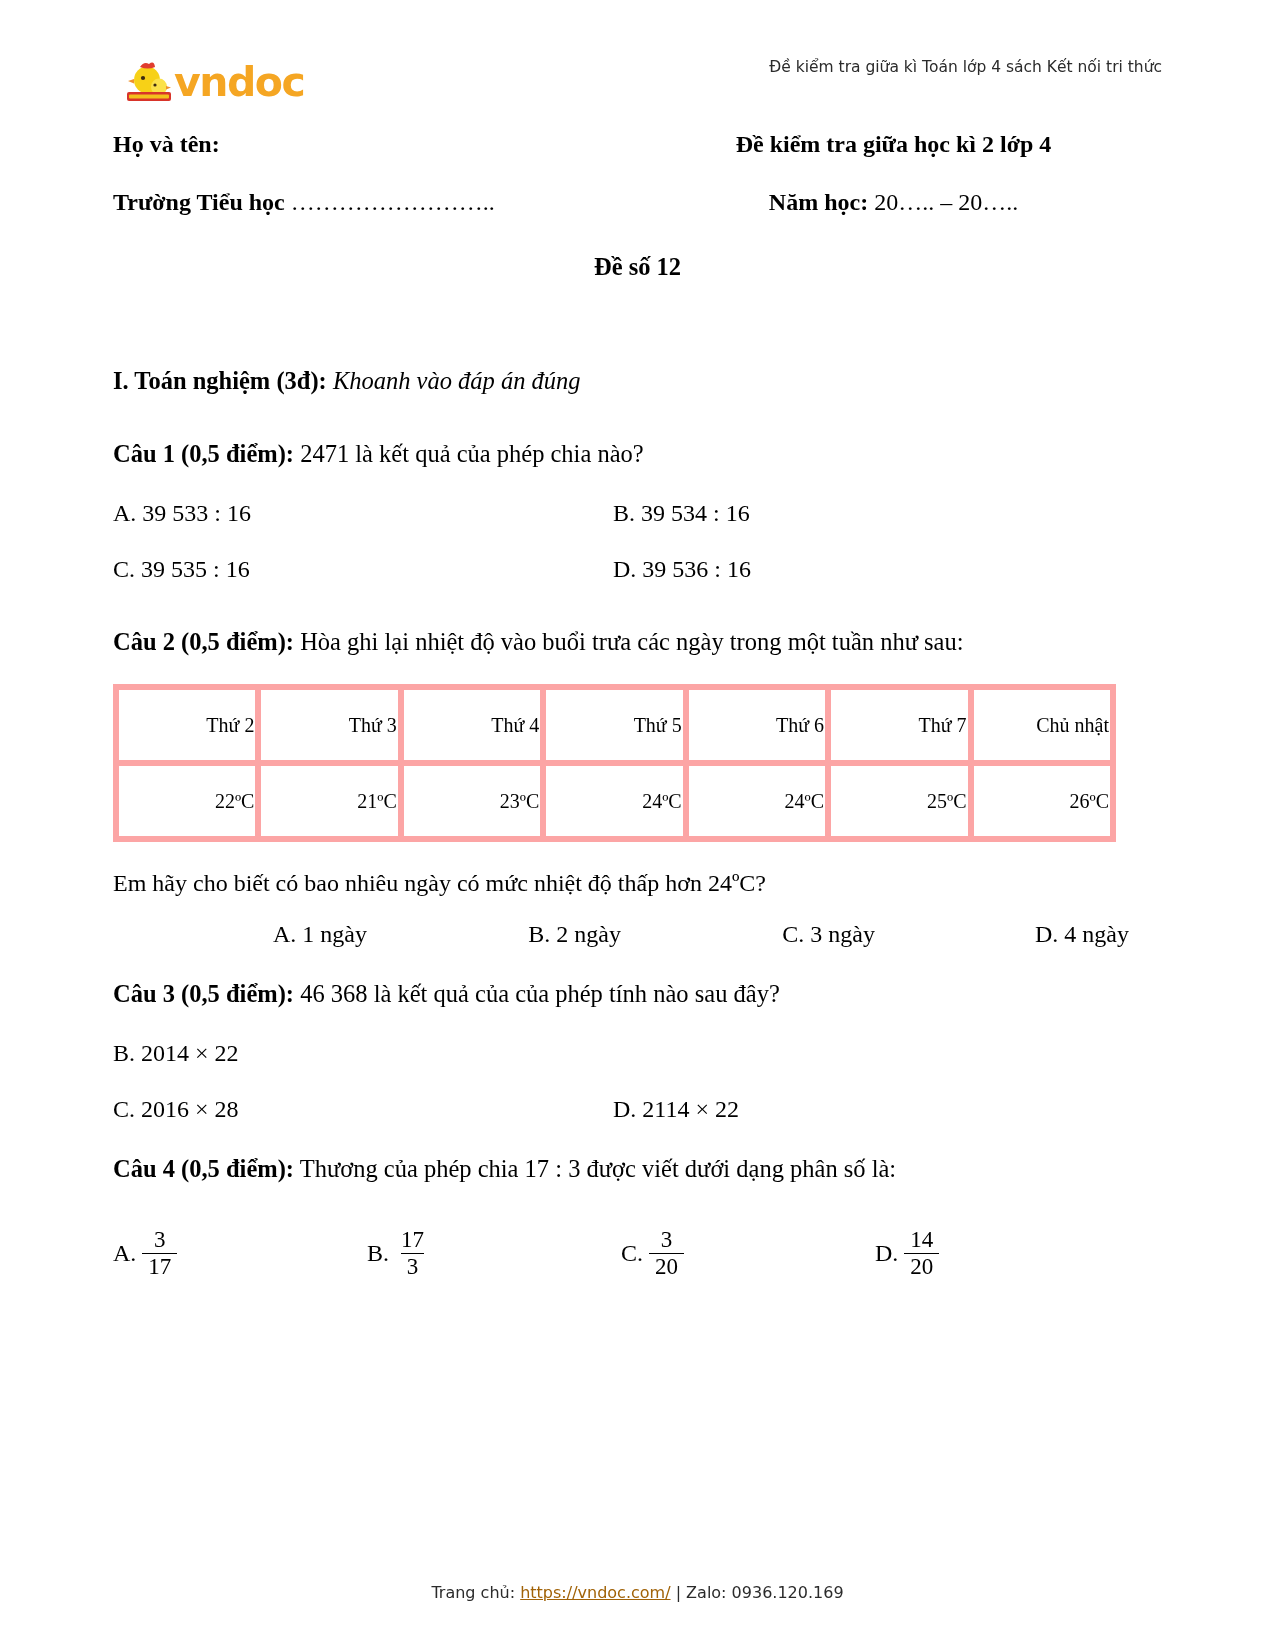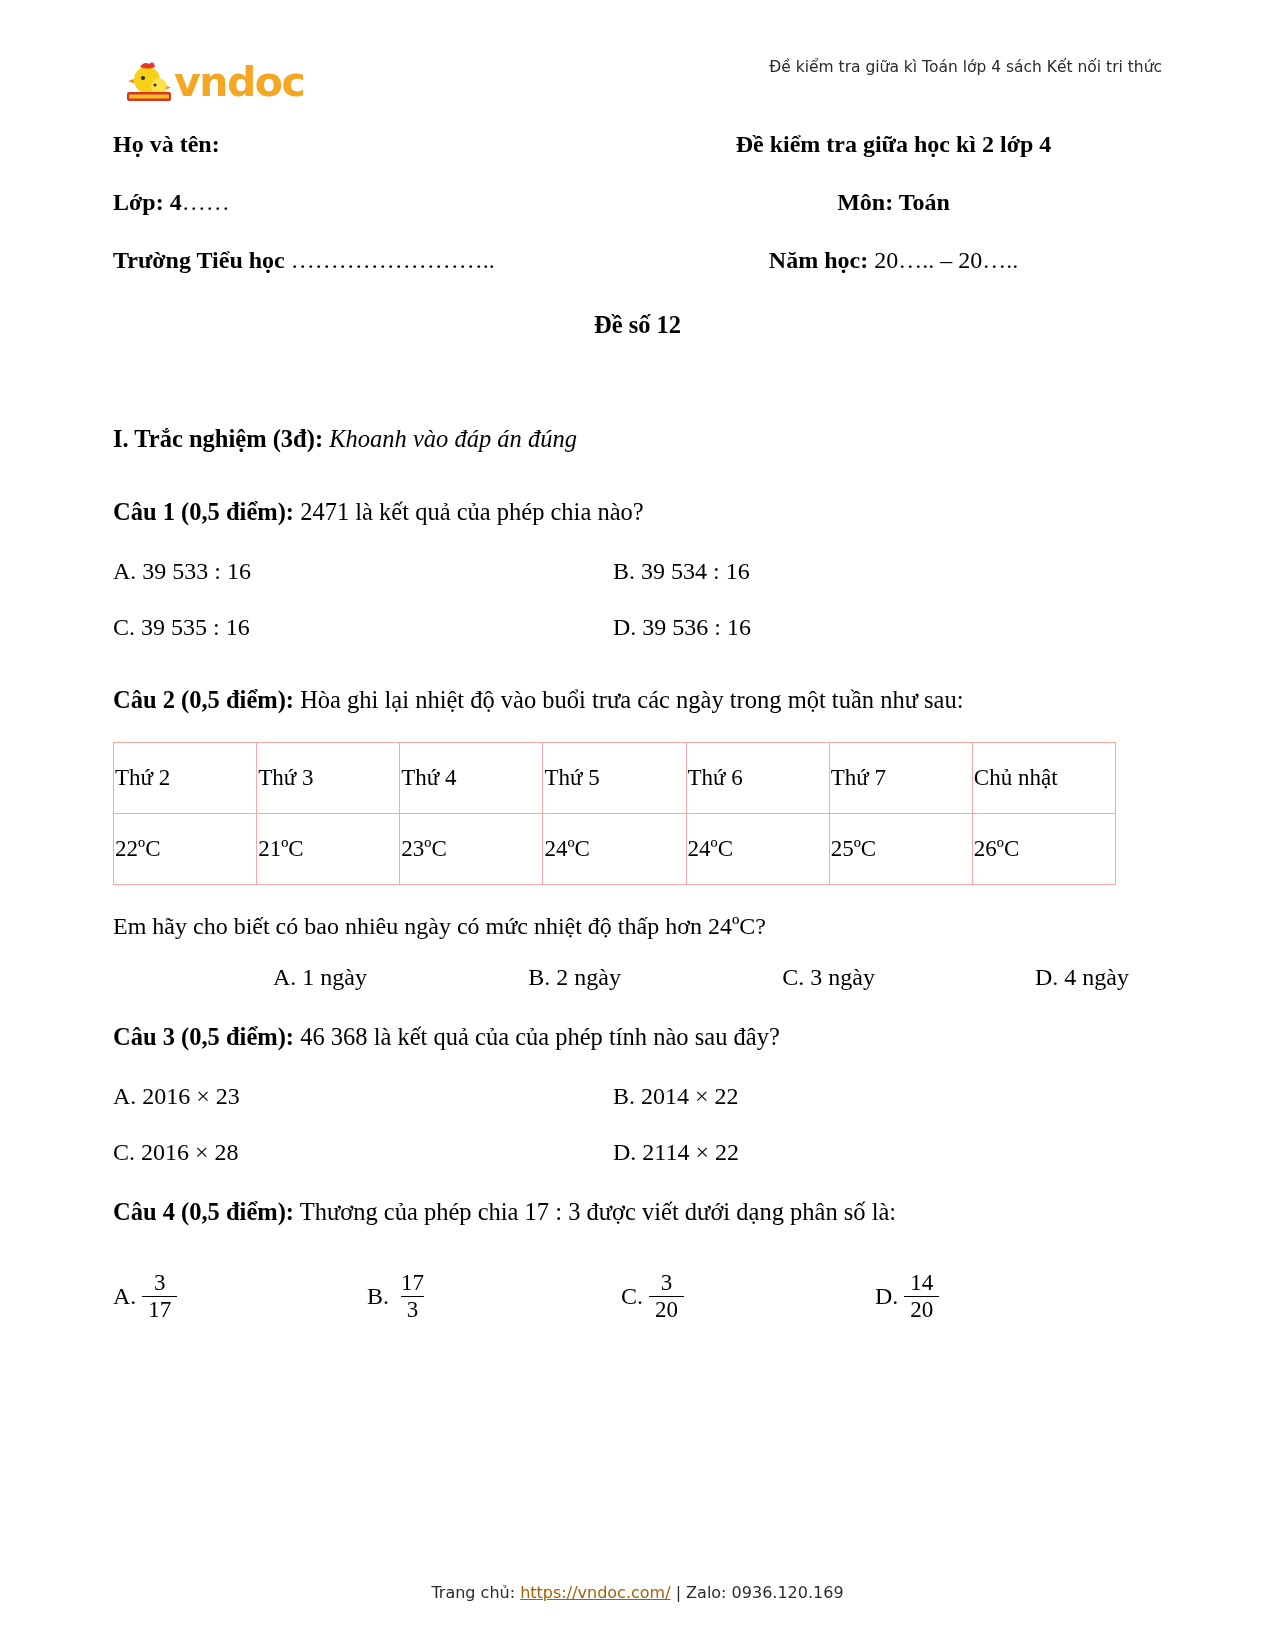--- a/index.html
+++ b/index.html
@@ -115,23 +115,23 @@
   .opt-4col > div { width: 254px; }
 
   
   table.temps {
     border-collapse: collapse;
     width: 1003px;
     margin-top: 26px;
     table-layout: fixed;
   }
   table.temps td {
-    border: 1px solid #fca5a5;
-    text-align: left;
-    font-size: 23px;
+    border: 6px solid #fca5a5;
+    text-align: right;
+    font-size: 20px;
     height: 68px;
     vertical-align: middle;
   }
   .sub-q {
     font-size: 24px;
     margin-top: 28px;
   }
 
   
   .frac-row {
@@ -199,40 +199,34 @@
     <div class="doc-header">Đề kiểm tra giữa kì Toán lớp 4 sách Kết nối tri thức</div>
   </div>
 
   <div class="fields">
     <div class="field-row">
       <div class="field-left b">Họ và tên:</div>
       <div class="field-right b">Đề kiểm tra giữa học kì 2 lớp 4</div>
     </div>
     <div class="field-row">
       <div class="field-left">
-        <span class="b">Lớp: 4</span><span class="dots-reg">……</span>
-      </div>
-      <div class="field-right b">Môn: Toán</div>
-    </div>
-    <div class="field-row">
-      <div class="field-left">
         <span class="b">Trường Tiểu học</span>
         <span class="dots-reg">……………………..</span>
       </div>
       <div class="field-right">
         <span class="b">Năm học:</span>
         <span class="dots-reg">20….. – 20…..</span>
       </div>
     </div>
   </div>
 
   <div class="de-so">Đề số 12</div>
 
   <div class="section-title">
-    <span class="b">I. Trắc nghiệm (3đ):</span>
+    <span class="b">I. Toán nghiệm (3đ):</span>
     <span class="it">Khoanh vào đáp án đúng</span>
   </div>
 
   <div class="question">
     <span class="b">Câu 1 (0,5 điểm):</span>
     <span>2471 là kết quả của phép chia nào?</span>
   </div>
   <div class="opts">
     <div class="opts-row opt-2col">
       <div>A. 39 533 : 16</div>
@@ -282,21 +276,20 @@
       <div>D. 4 ngày</div>
     </div>
   </div>
 
   <div class="question" style="margin-top:24px;">
     <span class="b">Câu 3 (0,5 điểm):</span>
     <span>46 368 là kết quả của của phép tính nào sau đây?</span>
   </div>
   <div class="opts">
     <div class="opts-row opt-2col">
-      <div>A.  2016 × 23</div>
       <div>B. 2014 × 22</div>
     </div>
     <div class="opts-row opt-2col">
       <div>C. 2016 × 28</div>
       <div>D. 2114 × 22</div>
     </div>
   </div>
 
   <div class="question" style="margin-top:24px;">
     <span class="b">Câu 4 (0,5 điểm):</span>

